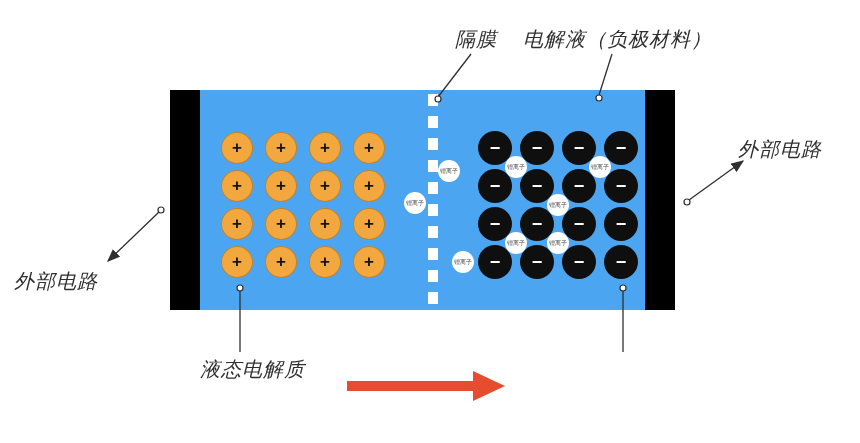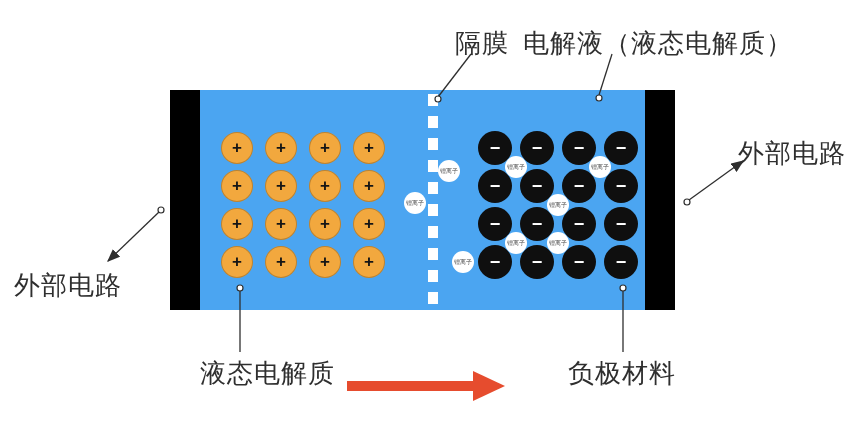--- a/index.html
+++ b/index.html
@@ -1,21 +1,21 @@
 <!DOCTYPE html>
 <html style="--electrolyte-blue: #4ba5f1; --cathode-ion: #f2a83e; --anode-ion: #0f0f0f; --electrode-bar: #000000; --arrow-red: #e64c2e; --text: #2f2f2f;"><head>
 <meta charset="utf-8">
 <style>
   html,body{margin:0;padding:0;background:#fff;}
   #canvas{
     position:relative;width:860px;height:443px;background:#fff;overflow:hidden;
     font-family:"Liberation Sans","DejaVu Sans",sans-serif;
     color:var(--text,#2f2f2f);
   }
-  .label{position:absolute;font-size:26px;white-space:nowrap;letter-spacing:1px;}
+  .label{position:absolute;font-size:20px;white-space:nowrap;letter-spacing:1px;font-style:italic;}
   #battery{position:absolute;left:170px;top:90px;width:505px;height:220px;background:var(--electrolyte-blue,#4ba5f1);}
   .electrode-bar{position:absolute;top:90px;width:30px;height:220px;background:var(--electrode-bar,#000);}
   #bar-left{left:170px;}
   #bar-right{left:645px;}
   #separator-line{
     position:absolute;left:428px;top:94px;width:10px;height:214px;
     background:repeating-linear-gradient(to bottom,#fff 0 12px,transparent 12px 22px);
   }
   .ion-grid{position:absolute;display:grid;}
   #cathode-grid{left:221px;top:132px;grid-template-columns:repeat(4,32px);grid-auto-rows:32px;gap:6px 12px;}
@@ -112,19 +112,18 @@
     <line x1="623" y1="290" x2="623" y2="352" stroke="#2f2f2f" stroke-width="1.3"></line>
     <circle cx="623" cy="288" r="3" fill="#ffffff" stroke="#2f2f2f" stroke-width="1.2"></circle>
 
     <g>
       <line x1="347" y1="386" x2="474" y2="386" stroke-width="10" style="stroke:var(--arrow-red,#e64c2e)"></line>
       <polygon points="473,371 505,386 473,401" style="fill:var(--arrow-red,#e64c2e)"></polygon>
     </g>
   </svg>
 
   <div class="label" style="left:455px;top:26px">隔膜</div>
-  <div class="label" style="left:523px;top:26px">电解液（液态电解质）</div>
+  <div class="label" style="left:523px;top:26px">电解液（负极材料）</div>
   <div class="label" style="left:738px;top:136px">外部电路</div>
   <div class="label" style="left:14px;top:268px">外部电路</div>
   <div class="label" style="left:200px;top:356px">液态电解质</div>
-  <div class="label" style="left:568px;top:356px">负极材料</div>
 
 </div>
 
 </body></html>

